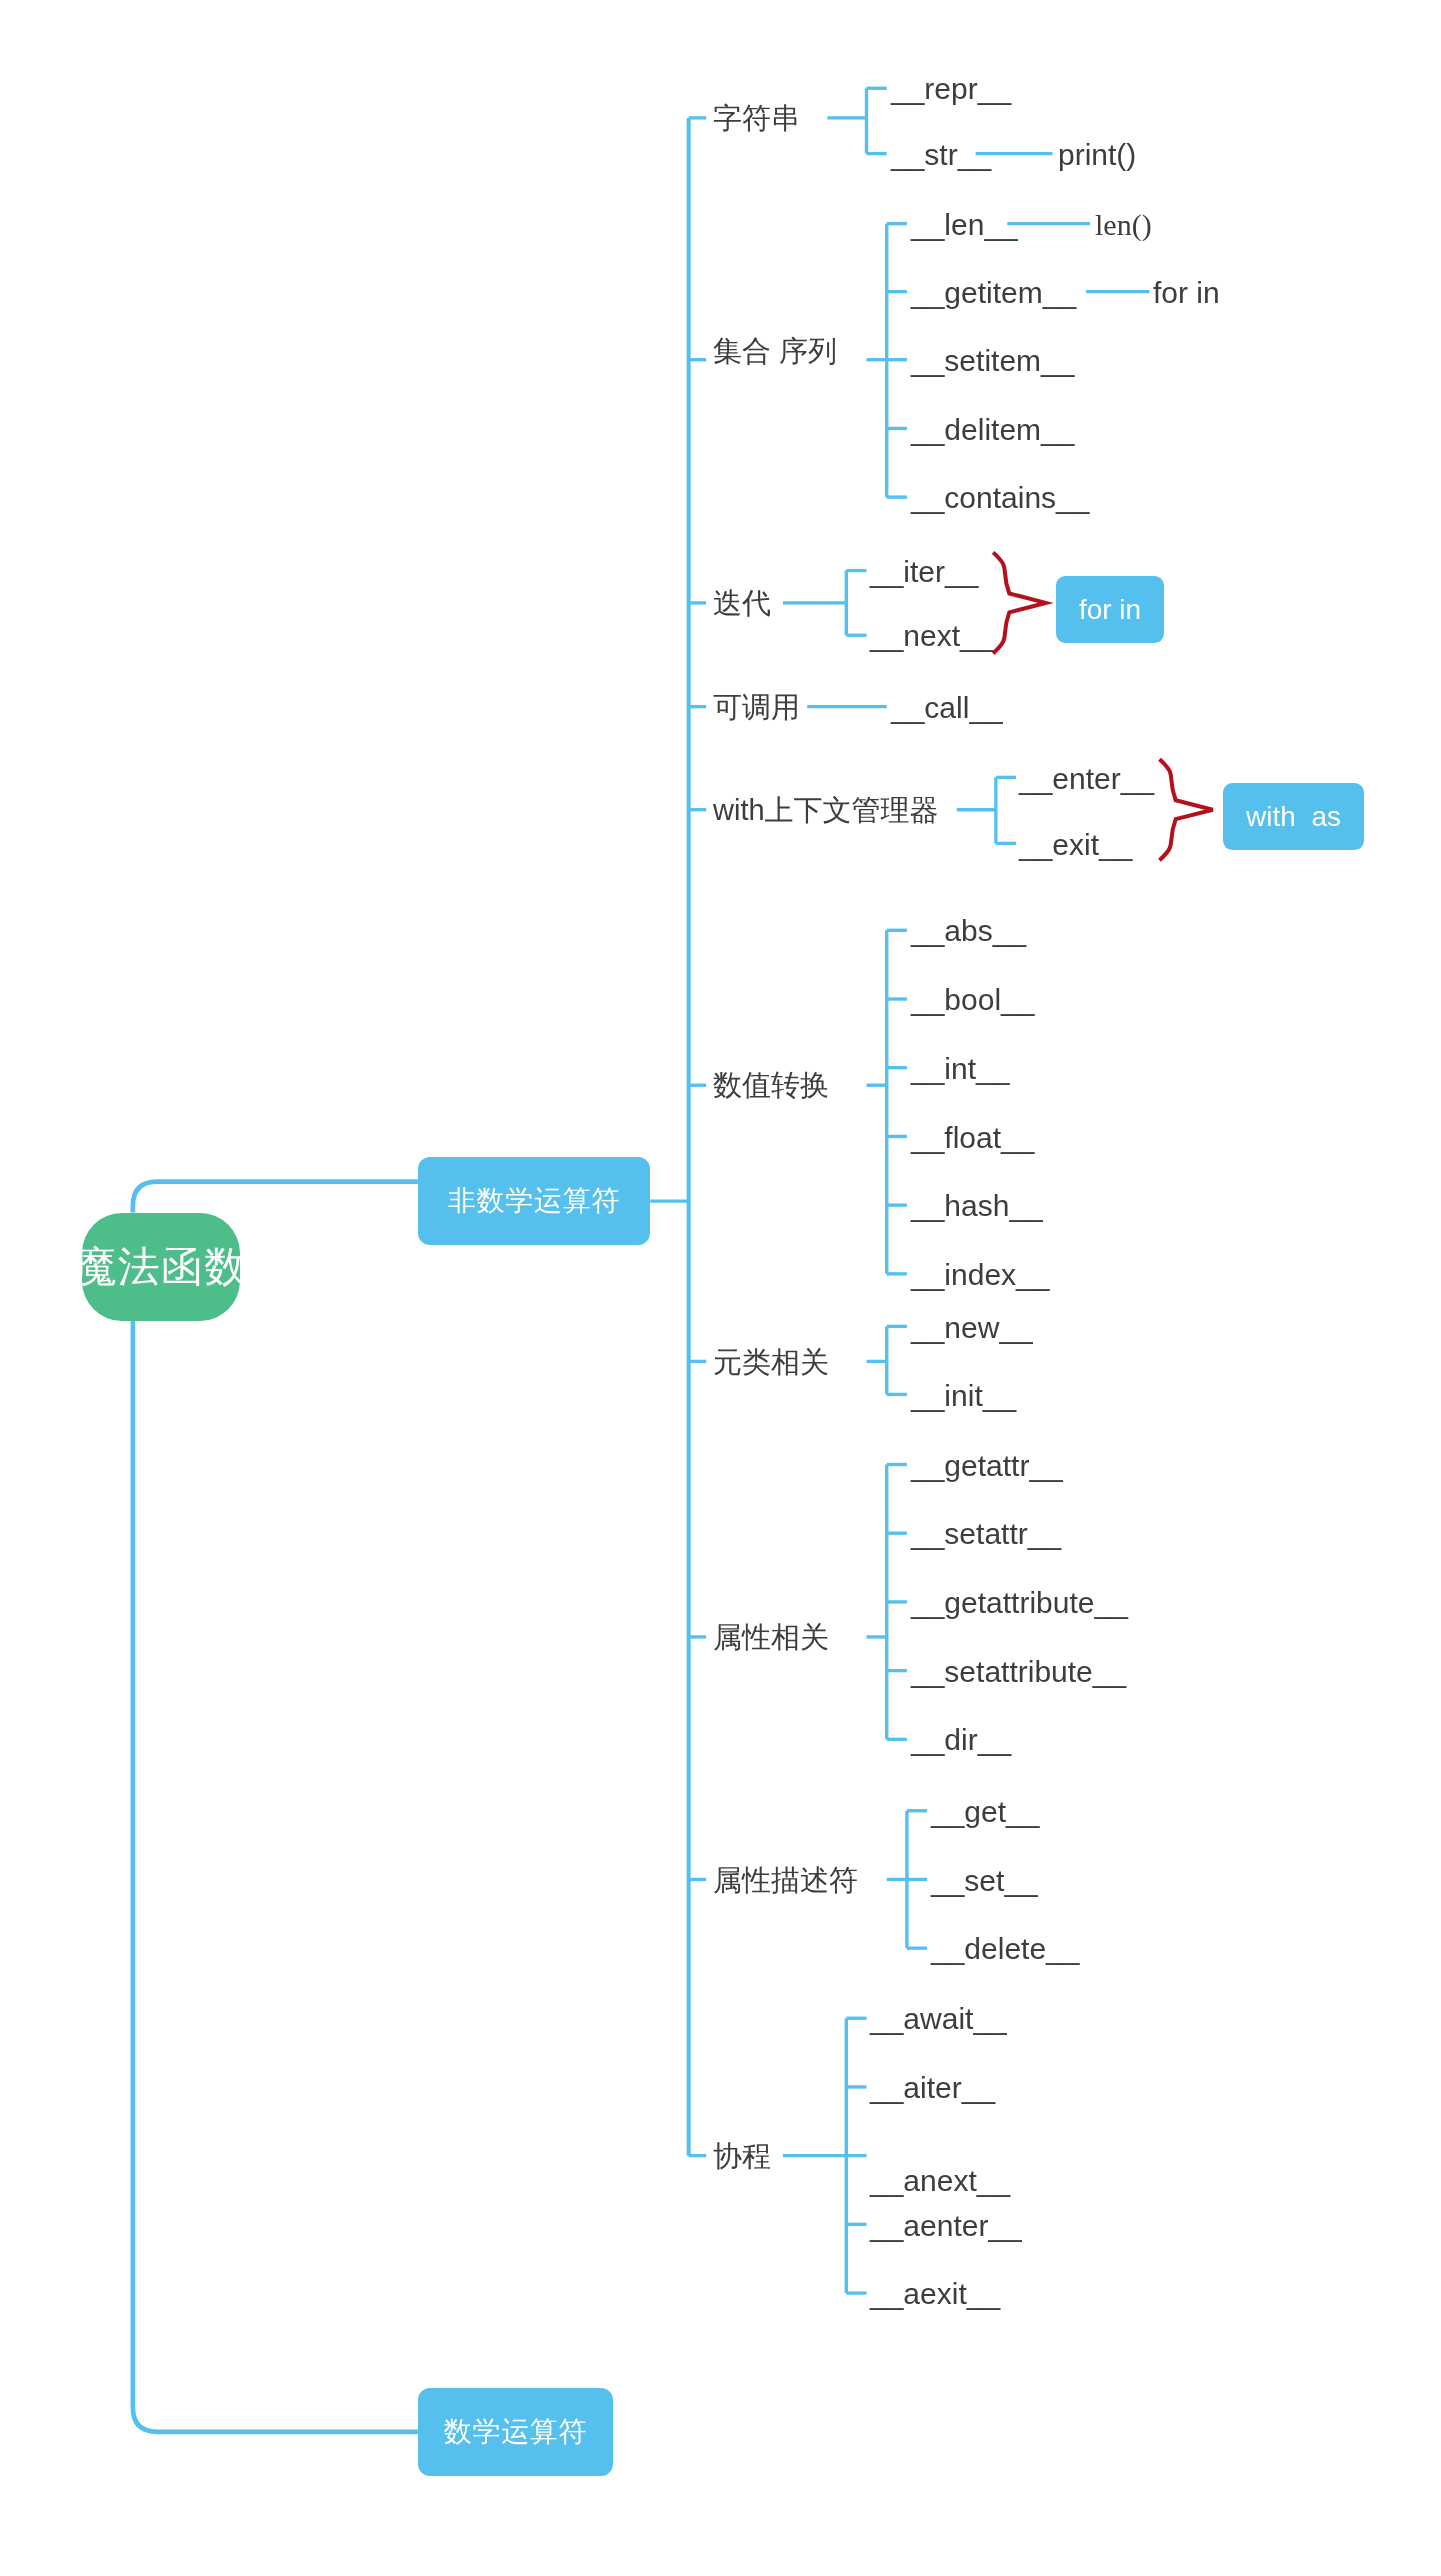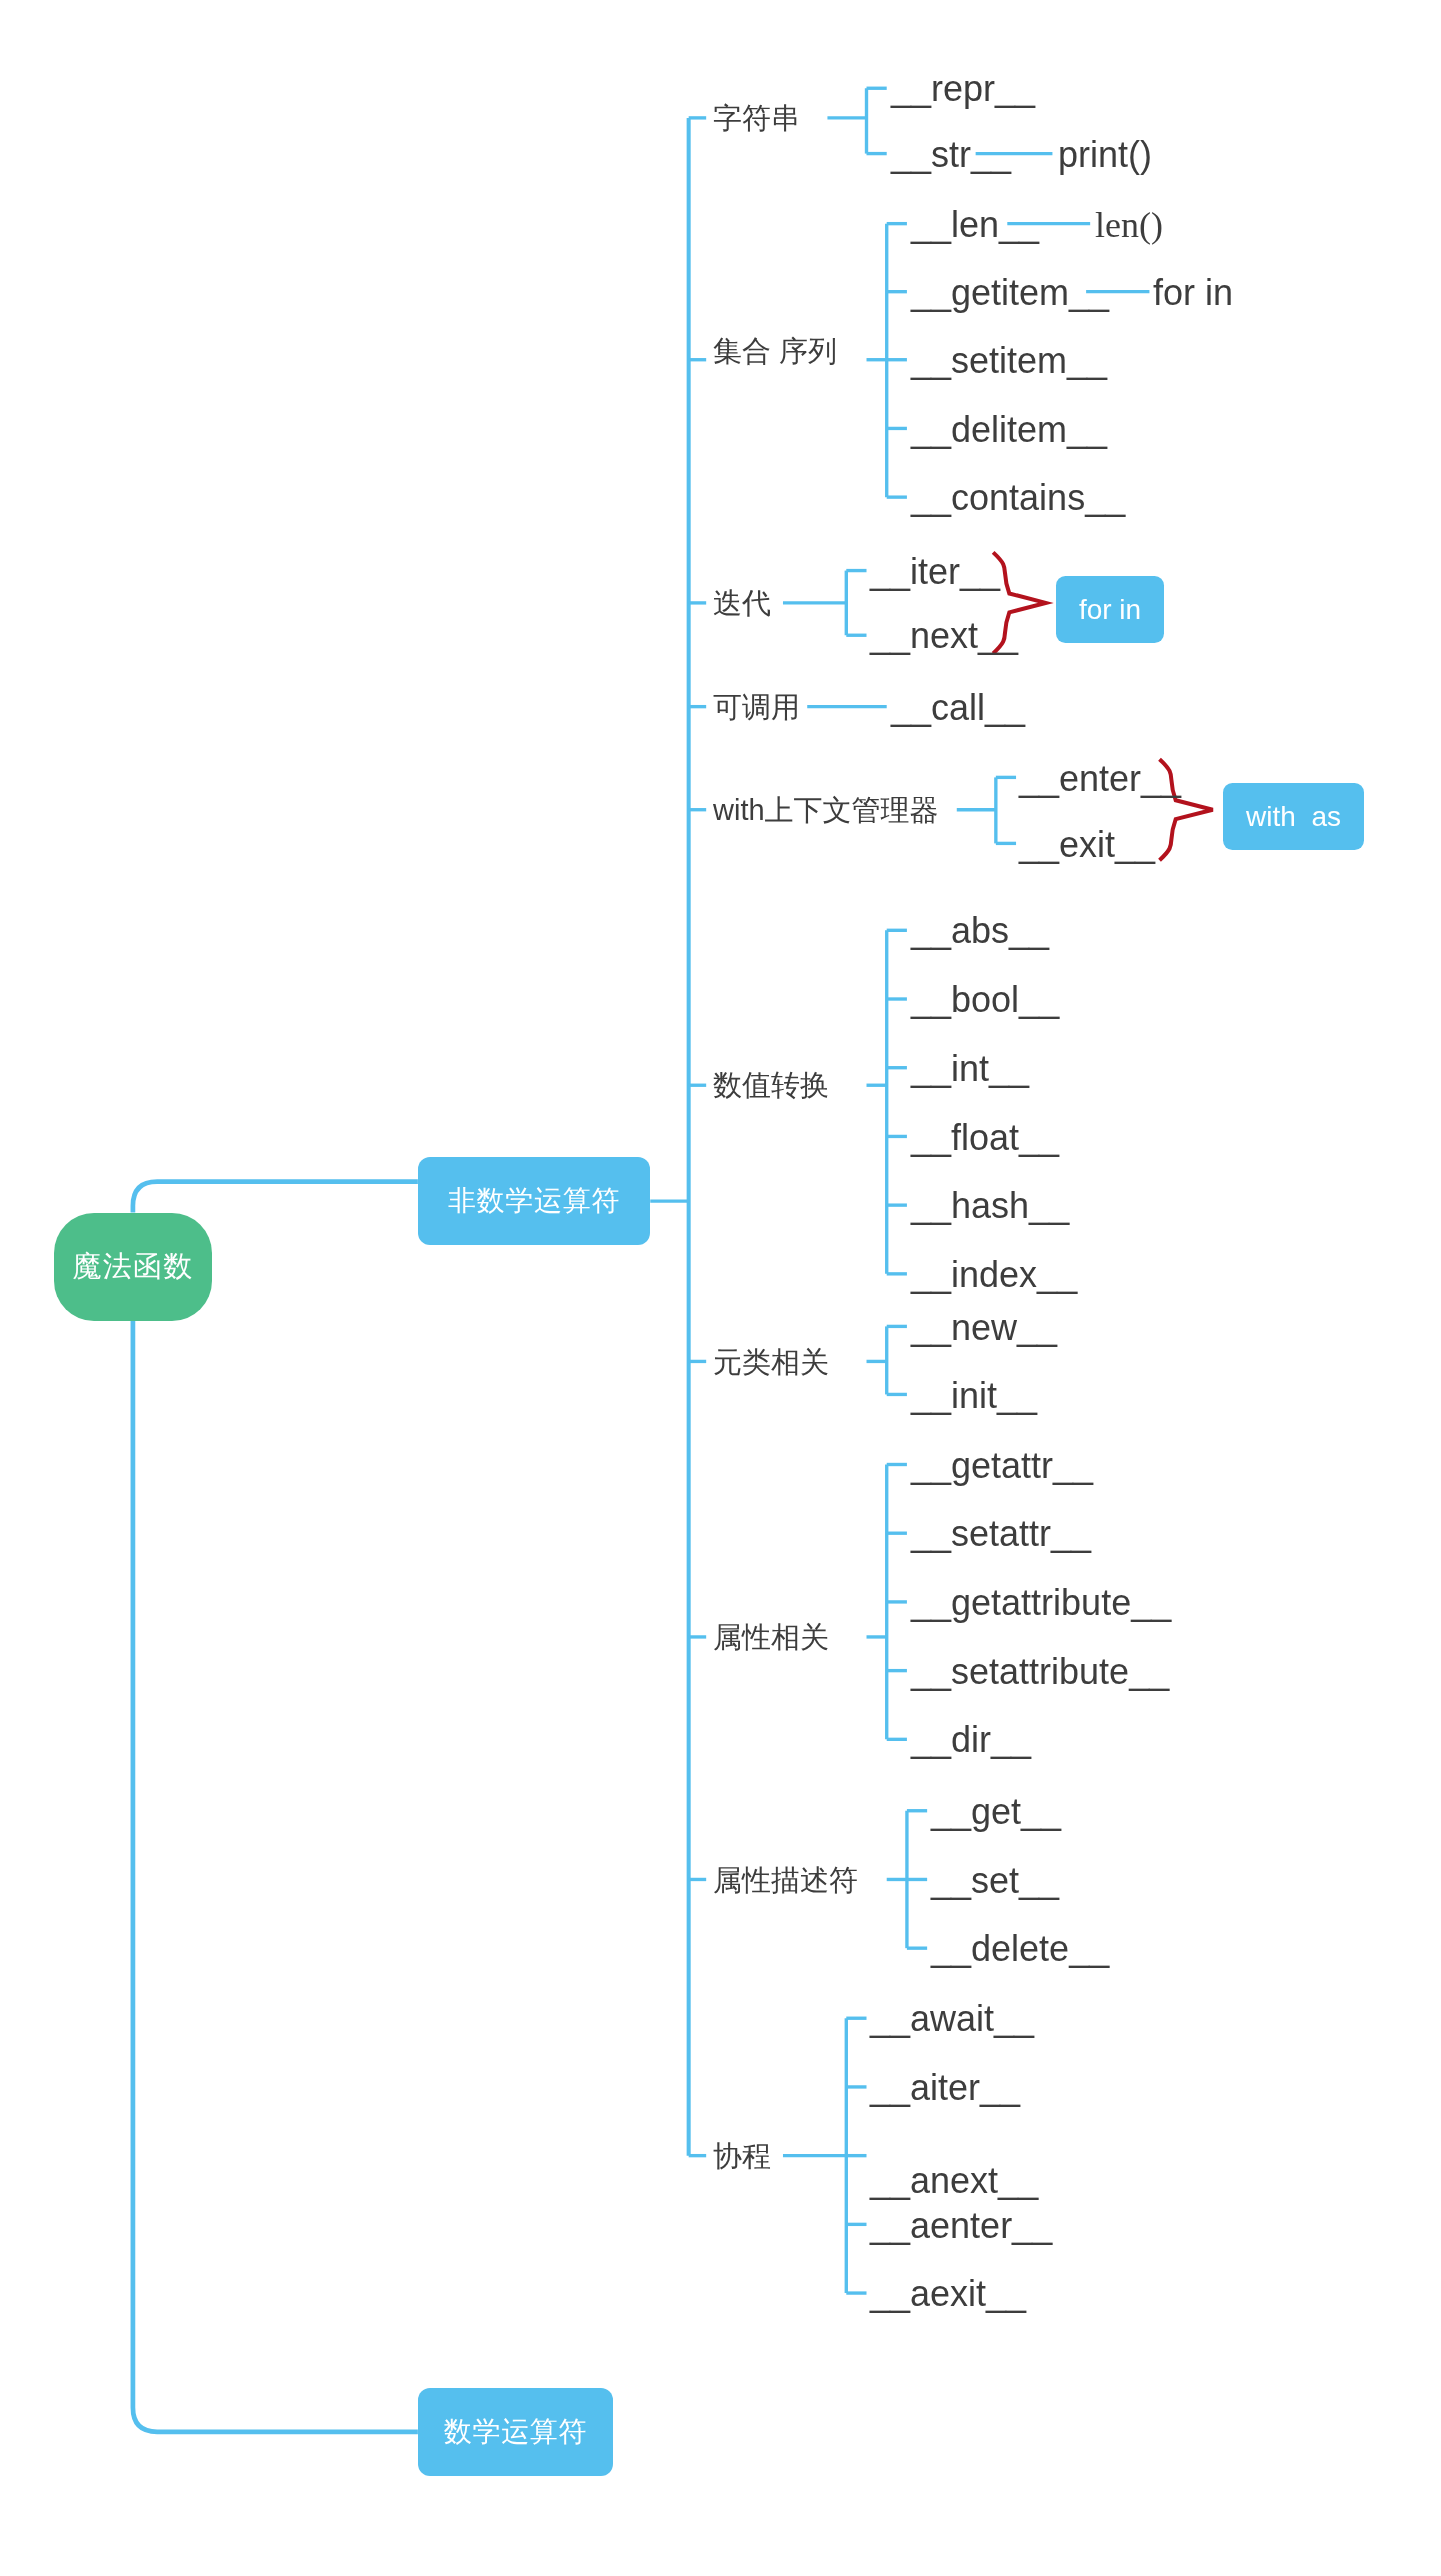--- a/index.html
+++ b/index.html
@@ -3,34 +3,34 @@
 <meta charset="utf-8">
 <style>
   html,body{margin:0;padding:0;background:#ffffff;}
   body{width:1442px;height:2576px;position:relative;overflow:hidden;
        font-family:"Liberation Sans","DejaVu Sans",sans-serif;}
   #canvas{position:absolute;left:0;top:0;width:1442px;height:2576px;}
   .node{position:absolute;white-space:pre;}
   
   .root{background:#4dbe8a;color:#ffffff;border-radius:40px;
         display:flex;align-items:center;justify-content:center;
-        font-size:29px;letter-spacing:1.3px;}
+        font-size:42px;letter-spacing:1.3px;margin-left:28px;}
   
   .lvl1{background:#55bfee;color:#ffffff;border-radius:12px;
         display:flex;align-items:center;justify-content:center;
         font-size:28px;letter-spacing:0.7px;}
   
   .badge{background:#55bfee;color:#ffffff;border-radius:9.4px;
          display:flex;align-items:center;justify-content:center;
          font-size:28px;}
   
   .lbl{color:#3d3d3d;font-size:28px;line-height:1;
        display:flex;align-items:center;}
   .lbl.cat{font-size:29px;}
-  .lbl.leaf{font-size:36px;}
+  .lbl.leaf{font-size:30px;}
 </style>
 </head>
 <body>
 
 <svg id="canvas" viewBox="0 0 2140 3824">
     <path d="M 197 1800 L 197 1790 Q 197 1754 233 1754 L 620 1754" stroke="#55bfee" stroke-width="7" fill="none" stroke-linecap="butt"></path>
     <path d="M 197 1960 L 197 3574 Q 197 3610 233 3610 L 620 3610" stroke="#55bfee" stroke-width="7" fill="none" stroke-linecap="butt"></path>
     <path d="M 965 1783 L 1022 1783" stroke="#55bfee" stroke-width="5" fill="none" stroke-linecap="butt"></path>
     <path d="M 1022 175 L 1022 3200" stroke="#55bfee" stroke-width="6" fill="none" stroke-linecap="butt"></path>
     <path d="M 1022 175 L 1048 175" stroke="#55bfee" stroke-width="5" fill="none" stroke-linecap="butt"></path>

